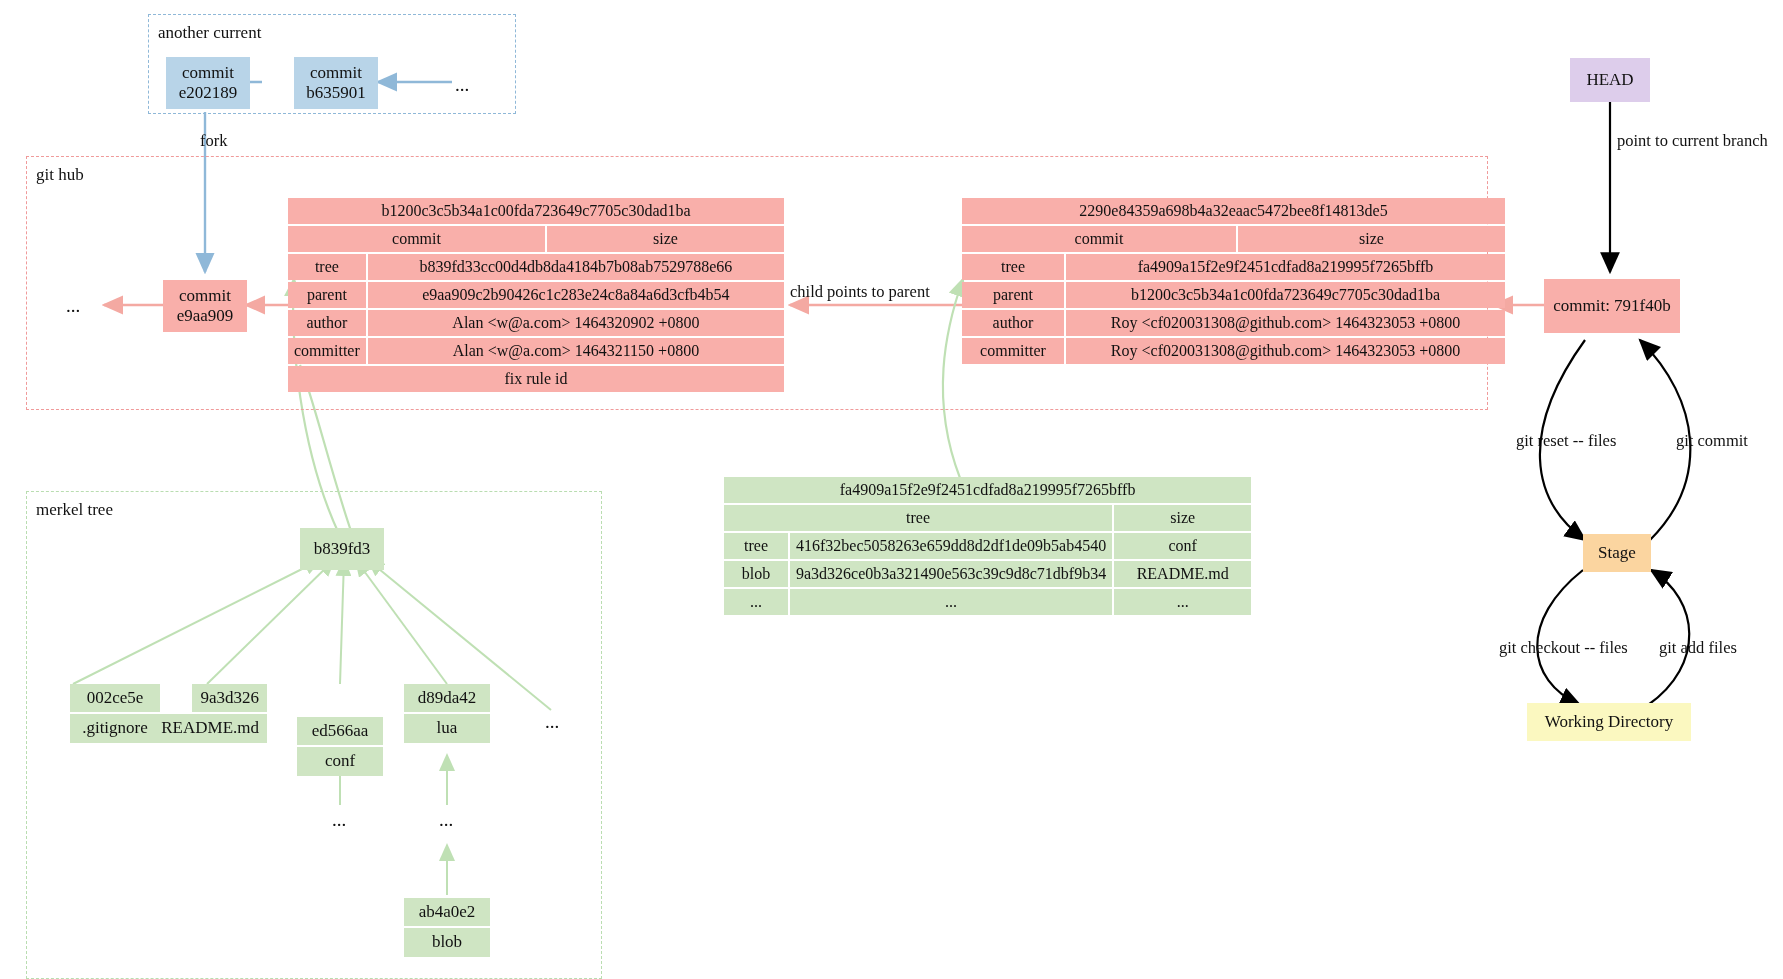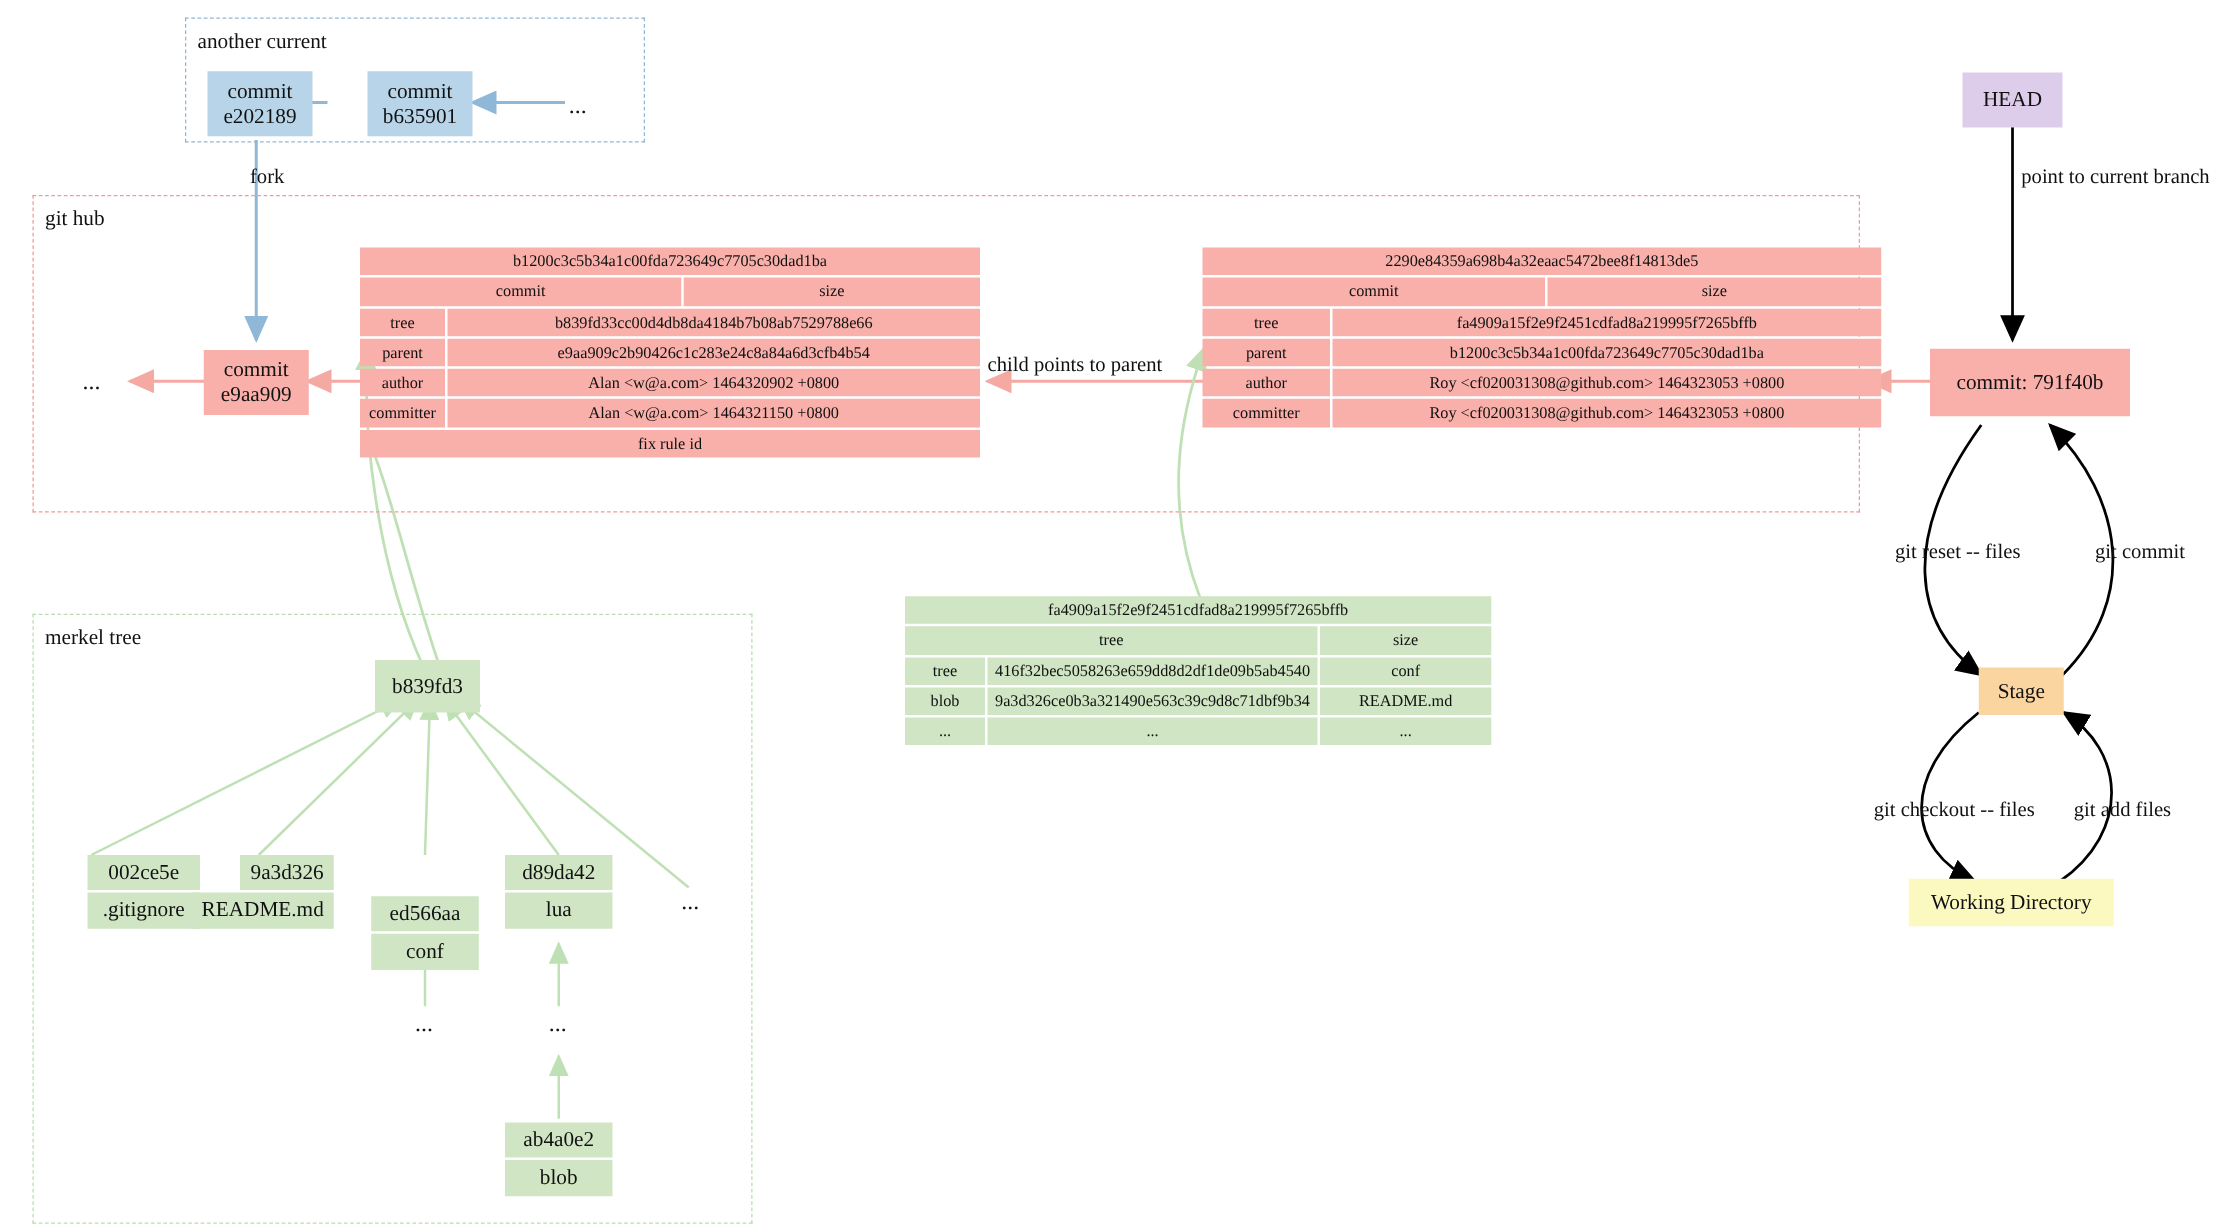--- a/index.html
+++ b/index.html
@@ -25,21 +25,21 @@
   .box.green{background:#cfe5c3;}
   .box.purple{background:#ddcdeb;}
   .box.orange{background:#fbd5a0;}
   .box.yellow{background:#fbf8c0;}
 
   
   .gnode{position:absolute;display:flex;flex-direction:column;gap:2px;}
   .gnode .cell{background:#cfe5c3;text-align:center;font-size:17px;padding:4px 8px;line-height:1.2;}
 
   
-  .tbl{position:absolute;border-collapse:separate;border-spacing:2px;font-size:13px;}
+  .tbl{position:absolute;border-collapse:separate;border-spacing:2px;font-size:16px;}
   .tbl td{background:#f9afaa;text-align:center;padding:3px 6px;line-height:1.25;white-space:nowrap;}
   .tbl.green td{background:#cfe5c3;}
 
   .elabel{position:absolute;font-size:16.5px;line-height:1;white-space:nowrap;background:transparent;}
   .ellipsis{position:absolute;font-size:19px;line-height:1;color:#111;}
 </style>
 </head>
 <body>
 
 <div class="stage">
@@ -235,21 +235,21 @@
   <div class="ellipsis" style="left:439px;top:810px;">...</div>
 
   <div class="gnode" style="left:404px;top:898px;width:86px;">
     <div class="cell">ab4a0e2</div>
     <div class="cell">blob</div>
   </div>
 
   <div class="box purple" style="left:1570px;top:58px;width:80px;height:44px;">HEAD</div>
   <div class="elabel" style="left:1617px;top:133px;text-align:right;">point to current branch</div>
 
-  <div class="box red" style="left:1544px;top:279px;width:160px;height:54px;">commit: 791f40b</div>
+  <div class="box red" style="left:1544px;top:279px;width:136px;height:54px;">commit: 791f40b</div>
 
   <div class="elabel" style="left:1516px;top:433px;">git reset -- files</div>
   <div class="elabel" style="left:1676px;top:433px;">git commit</div>
 
   <div class="box orange" style="left:1583px;top:534px;width:68px;height:38px;">Stage</div>
 
   <div class="elabel" style="left:1499px;top:640px;">git checkout -- files</div>
   <div class="elabel" style="left:1659px;top:640px;">git add files</div>
 
   <div class="box yellow" style="left:1527px;top:703px;width:164px;height:38px;">Working Directory</div>

